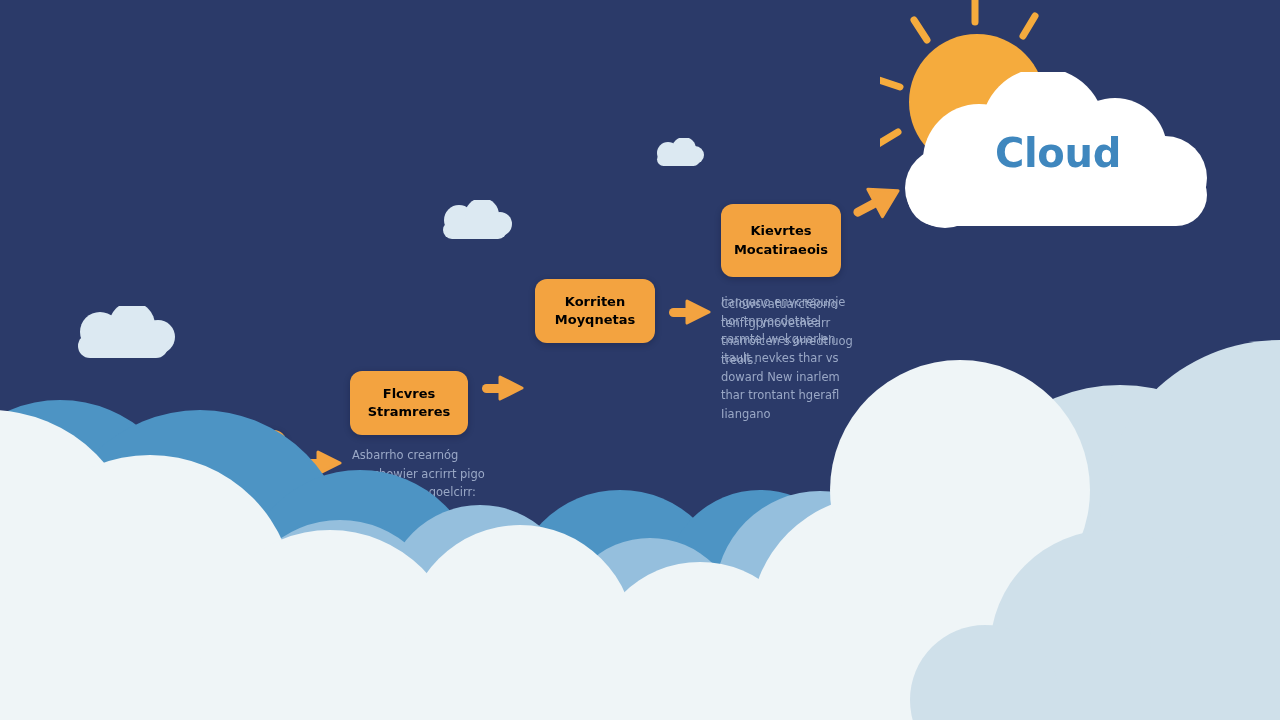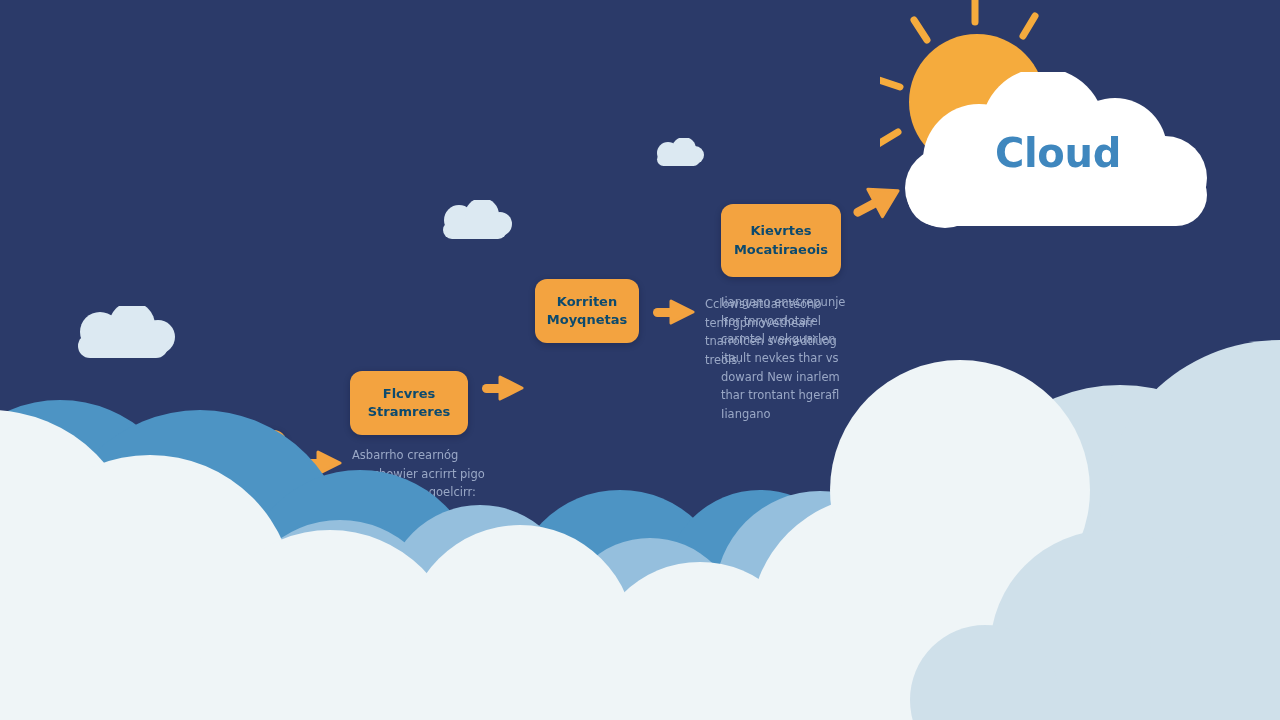--- a/index.html
+++ b/index.html
@@ -62,21 +62,21 @@
 
   
   .step {
     position: absolute;
     display: flex;
     align-items: flex-start;
   }
   .step-chip {
     background: #f3a340;
     border-radius: 12px;
-    color: #0c4a6e;
+    color: #000000;
     font-size: 13px;
     font-weight: bold;
     line-height: 1.42;
     text-align: center;
     display: flex;
     flex-direction: column;
     justify-content: center;
     align-items: center;
     box-sizing: border-box;
     padding: 10px 8px;
@@ -109,21 +109,21 @@
   #step-1 .step-chip { width: 120px; height: 64px; }
   #step-1 .arrow-h { margin: 20px 10px 0 14px; }
   #step-1 .step-body { margin-top: 16px; }
 
   #step-2 { left: 350px; top: 355px; }
   #step-2 .step-chip { width: 118px; height: 64px; margin-top: 16px; }
   #step-2 .arrow-h { margin: 20px 10px 0 14px; }
   #step-2 .step-body { margin-top: 16px; }
 
   #step-3 { left: 535px; top: 279px; }
-  #step-3 .step-chip { width: 104px; height: 64px; }
+  #step-3 .step-chip { width: 120px; height: 64px; }
   #step-3 .arrow-h { margin: 20px 10px 0 14px; }
   #step-3 .step-body { margin-top: 16px; }
 
   #step-4 { left: 721px; top: 204px; }
   #step-4 .step-chip { width: 120px; height: 73px; }
   #step-4 .step-body { margin-top: 89px; position: absolute; left: 0; top: 0; }
 </style>
 </head>
 <body>
 

